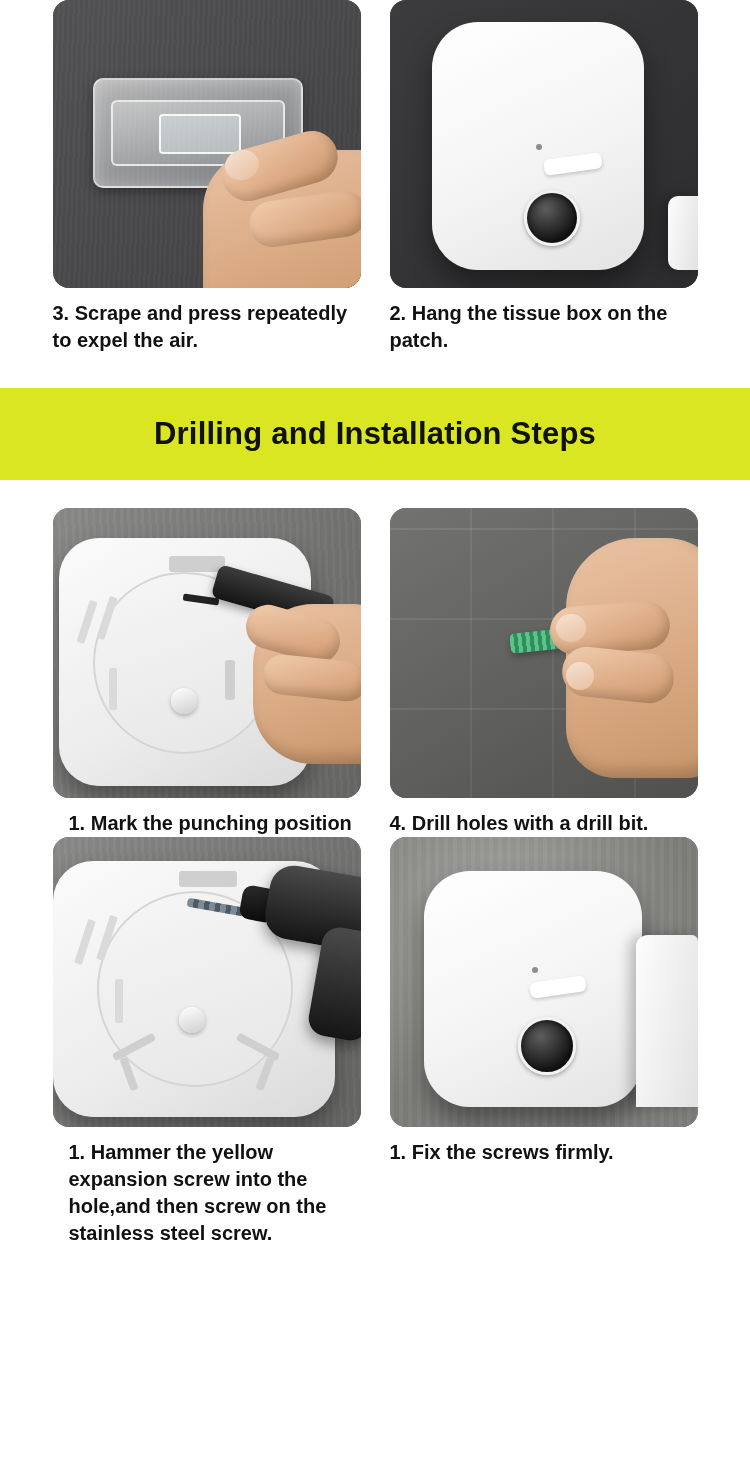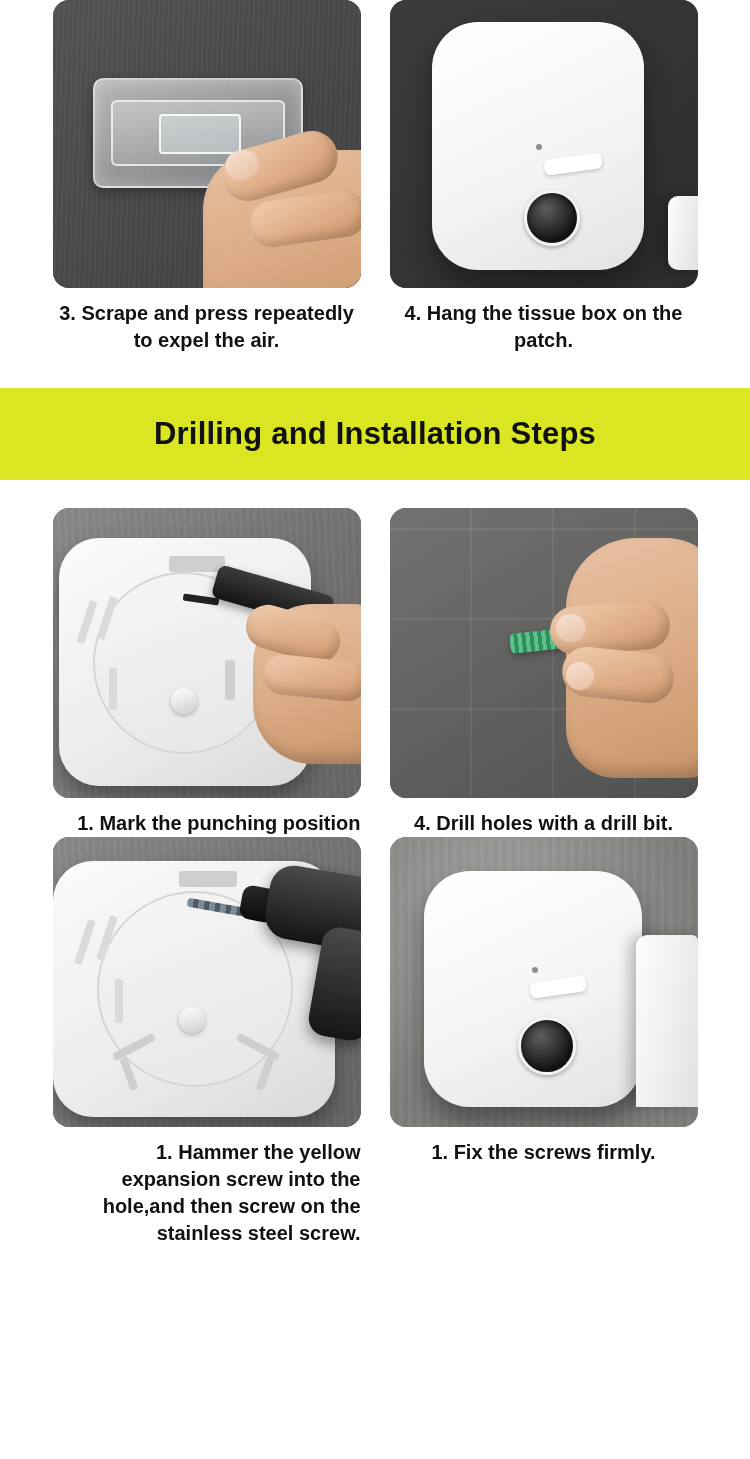--- a/index.html
+++ b/index.html
@@ -40,26 +40,26 @@
     background: #6a6a6a;
   }
   .photo.small {
     height: 290px;
   }
   .caption {
     font-size: 20px;
     font-weight: bold;
     color: #111111;
     line-height: 1.35;
-    text-align: center;
+    text-align: left;
     padding: 12px 6px 0 6px;
     width: 320px;
   }
   .caption.left {
-    text-align: right;
+    text-align: left;
     padding-left: 22px;
   }
 
   
   .banner {
     width: 750px;
     height: 92px;
     background: #d9e621;
     display: flex;
     align-items: center;
@@ -288,21 +288,21 @@
     <div class="step-cell">
       <div class="photo">
         <div class="wall-dark" style="background:linear-gradient(140deg,#3c3c3e,#2c2c2e);"></div>
         <div class="tissuebox" style="left:42px; top:22px; width:212px; height:248px;">
           <div class="tb-dot" style="left:104px; top:122px;"></div>
           <div class="tb-slot" style="left:112px; top:134px; width:58px; height:16px;"></div>
           <div class="tb-hole" style="left:92px; top:168px; width:56px; height:56px;"></div>
         </div>
         <div class="sidecup" style="right:0; top:196px; width:30px; height:74px;"></div>
       </div>
-      <div class="caption">4. Hang the tissue box on the patch.</div>
+      <div class="caption">2. Hang the tissue box on the patch.</div>
     </div>
 
   </div>
 
   <div class="banner">
     <div class="banner-title">Drilling and Installation Steps</div>
   </div>
 
   <div class="step-grid">
 

